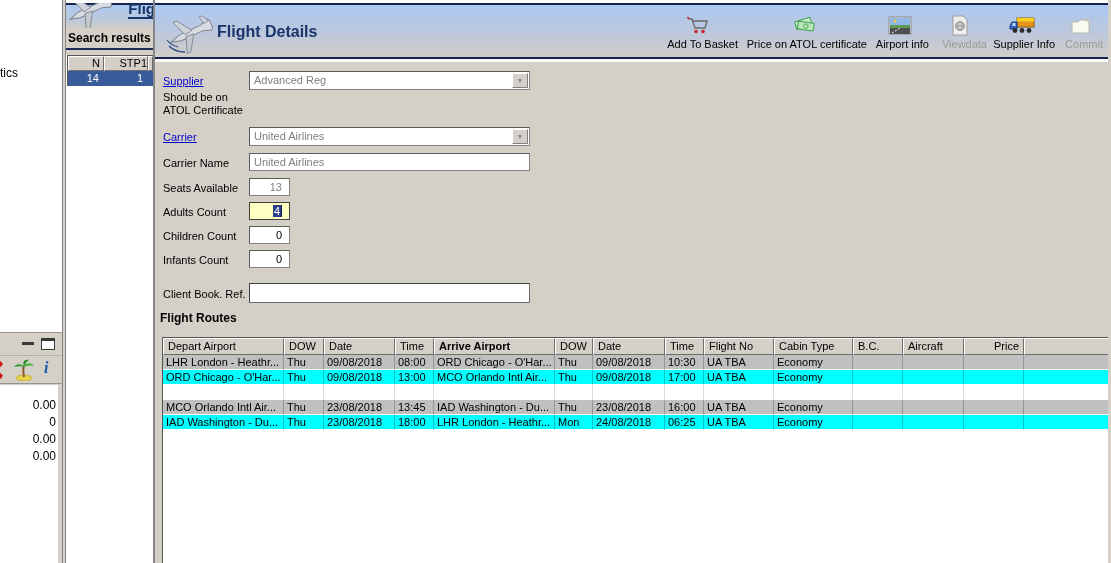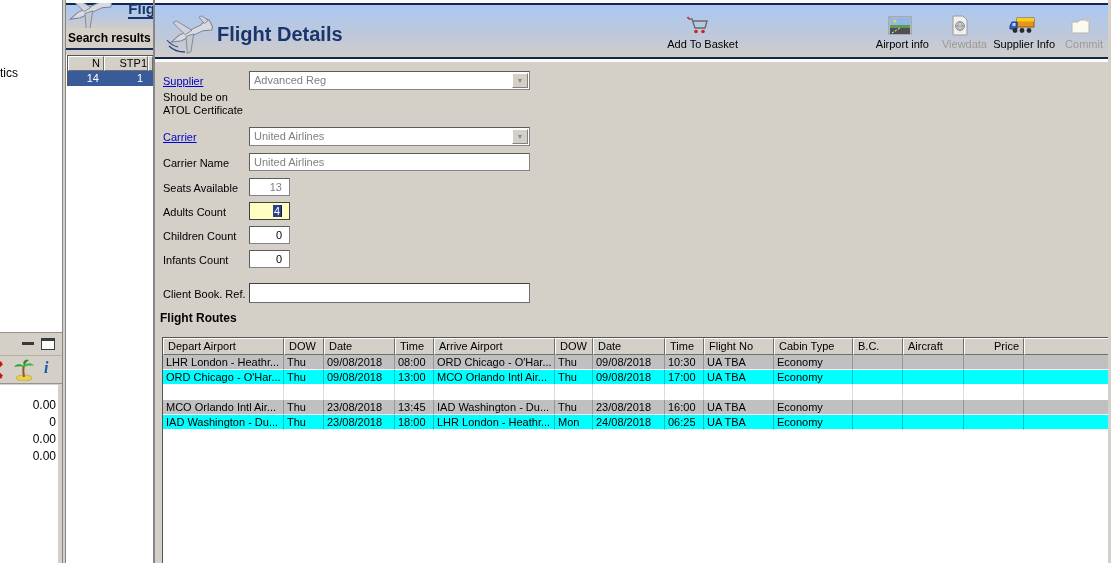--- a/index.html
+++ b/index.html
@@ -56,21 +56,21 @@
   .sb-dcell.stp { width:44px; text-align:right; padding-right:5px; line-height:15px; }
 
   
   #main { left:155px; top:0; width:956px; height:563px; background:#d4d0c8; }
   #main-right-edge { left:953px; top:0; width:3px; height:563px; background:#d4d0c8; z-index:5; }
   #mw-header { left:0; top:0; width:956px; height:62px; background:#fbfbfb; }
   #mw-grad { position:absolute; left:0; top:3px; width:100%; height:56px;
     background:linear-gradient(180deg,#aac8f2 0%,#bfc8da 60%,#d1cec8 100%);
     border-top:2px solid #16244f; border-bottom:2px solid #16244f; }
   #mw-plane { position:absolute; left:10px; top:4px; }
-  #mw-title { position:absolute; left:62px; top:18px; font-size:20px; font-weight:bold; color:#19356b; }
+  #mw-title { position:absolute; left:62px; top:18px; font-size:16px; font-weight:bold; color:#19356b; }
   .tb-item { position:absolute; top:8px; height:46px; text-align:right; font-size:11px; color:#000; cursor:default; }
   .tb-item .tb-ico { height:24px; display:flex; align-items:center; justify-content:center; }
   .tb-item .tb-label { line-height:14px; }
   .tb-item.disabled .tb-label { color:#9b9b93; }
 
   
   .flabel { position:absolute; left:8px; font-size:11px; color:#000; }
   .flink { color:#0000cc; text-decoration:underline; cursor:pointer; }
   .combo { position:absolute; left:94px; width:281px; height:19px; background:#fff;
     border:1px solid #848484; border-top-color:#5c5c5c; border-left-color:#5c5c5c; }
@@ -198,20 +198,34 @@
           <svg width="24" height="20" viewBox="0 0 24 20">
             <path d="M3 4 L6 4 L9 13 L19 13 L21 6 L7 6" fill="none" stroke="#6a6a6a" stroke-width="1.4"></path>
             <circle cx="10" cy="16.5" r="1.8" fill="#cc2222"></circle>
             <circle cx="17" cy="16.5" r="1.8" fill="#cc2222"></circle>
             <path d="M3 4 L1.5 2" stroke="#cc2222" stroke-width="1.6"></path>
           </svg>
         </div>
         <div class="tb-label">Add To Basket</div>
       </div>
 
+      <div class="tb-item" style="left:588px;width:124px">
+        <div class="tb-ico">
+          <svg width="26" height="22" viewBox="0 0 26 22">
+            <g transform="rotate(-18 13 11)">
+              <rect x="4" y="5" width="16" height="8" rx="1" fill="#cdeccd" stroke="#3f9f4f"></rect>
+            </g>
+            <g transform="rotate(8 13 11)">
+              <rect x="6" y="8" width="16" height="8" rx="1" fill="#b8e4b8" stroke="#3f9f4f"></rect>
+              <circle cx="14" cy="12" r="2.2" fill="none" stroke="#3f9f4f" stroke-width="0.8"></circle>
+            </g>
+          </svg>
+        </div>
+        <div class="tb-label">Price on ATOL certificate</div>
+      </div>
 
       <div class="tb-item" style="left:716px;width:58px">
         <div class="tb-ico">
           <svg width="24" height="19" viewBox="0 0 24 19">
             <rect x="1" y="1" width="22" height="17" fill="#dfe9f5" stroke="#8a8a8a"></rect>
             <rect x="2" y="2" width="20" height="7" fill="#8fb8e8"></rect>
             <circle cx="7" cy="5" r="1.6" fill="#f4d23c"></circle>
             <rect x="2" y="9" width="20" height="3" fill="#5e9a50"></rect>
             <rect x="2" y="12" width="20" height="6" fill="#4f4f52"></rect>
             <path d="M4 17 L12 12" stroke="#fff" stroke-width="1" stroke-dasharray="2 1.5"></path>
@@ -292,21 +306,21 @@
   <input id="client-input" style="top: 283px;" value="">
 
   <div id="routes-title">Flight Routes</div>
 
   <div id="routes-table">
       <div class="thead">
         <div class="hcell" style="width: 121px;">Depart Airport</div>
         <div class="hcell" style="width: 40px;">DOW</div>
         <div class="hcell" style="width: 71px;">Date</div>
         <div class="hcell" style="width: 39px;">Time</div>
-        <div class="hcell" style="width: 121px;">Arrive Airport</div>
+        <div class="hcell" style="width: 121px; font-weight: bold;">Arrive Airport</div>
         <div class="hcell" style="width: 38px;">DOW</div>
         <div class="hcell" style="width: 72px;">Date</div>
         <div class="hcell" style="width: 39px;">Time</div>
         <div class="hcell" style="width: 70px;">Flight No</div>
         <div class="hcell" style="width: 79px;">Cabin Type</div>
         <div class="hcell" style="width: 50px;">B.C.</div>
         <div class="hcell" style="width: 61px;">Aircraft</div>
         <div class="hcell right" style="width: 60px;">Price</div>
         <div class="hcell filler"></div>
       </div>

